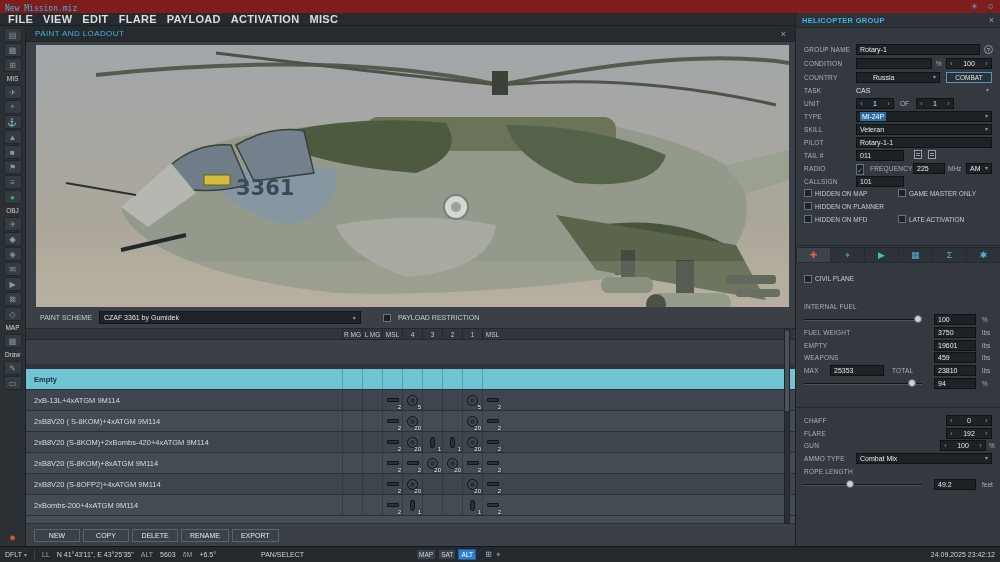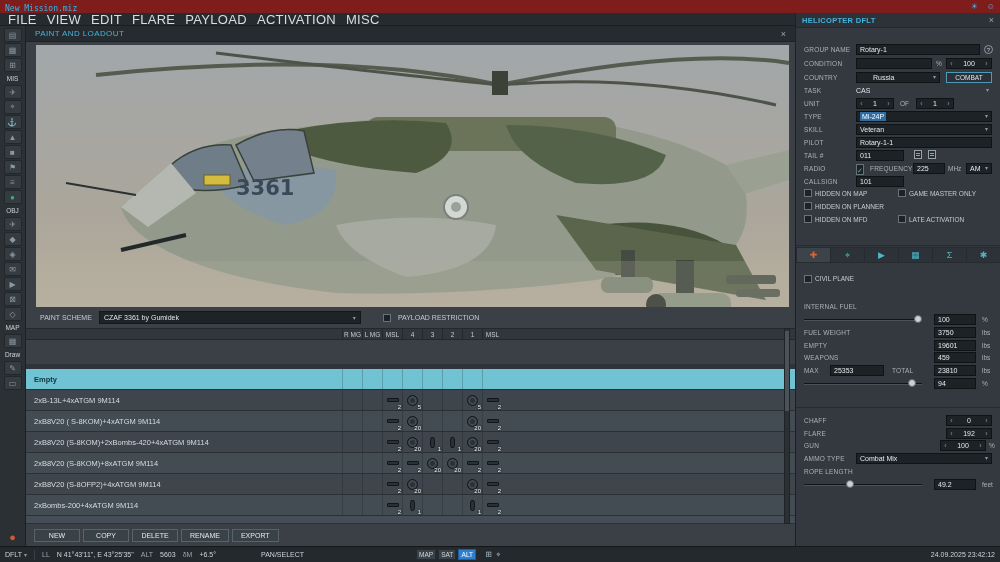--- a/index.html
+++ b/index.html
@@ -8,21 +8,21 @@
 .screen{position:relative;width:1000px;height:562px;background:#2e3338;color:#cfd6da;overflow:hidden}
 
 
 .titlebar{position:absolute;left:0;top:0;width:1000px;height:13px;background:#7f1d1d;display:flex;align-items:flex-end;padding:0 5px}
 .title{color:#38b6e4;font-family:"DejaVu Sans Mono",monospace;font-size:8px}
 .tb-icons{margin-left:auto;display:flex;gap:9px}
 .tb-ic{font-size:8px;color:#4db4d6;line-height:13px}
 
 
 .menubar{position:absolute;left:0;top:13px;width:1000px;height:13px;background:#262b2f;border-bottom:1px solid #1b1f22;display:flex;align-items:center;padding-left:3px}
-.menu-item{font-size:13px;font-weight:normal;color:#d8dde1;padding:0 5px;letter-spacing:.3px}
+.menu-item{font-size:11px;font-weight:bold;color:#d8dde1;padding:0 5px;letter-spacing:.3px}
 
 
 .sidebar{position:absolute;left:0;top:26px;width:26px;height:520px;background:#2b3034;border-right:1px solid #1d2125;display:flex;flex-direction:column;align-items:center;padding:2px 0;gap:1px}
 .sb-icon{width:18px;height:14px;display:flex;align-items:center;justify-content:center;font-size:8px;color:#8d979e;background:#343b41;border:1px solid #22272b;border-radius:2px;flex:0 0 auto}
 .sb-label{font-size:6.5px;color:#cdd4d9;margin:2px 0;flex:0 0 auto}
 .sb-push{margin-top:auto;background:none;border:none;font-size:11px}
 
 
 .main{position:absolute;left:26px;top:26px;width:769px;height:520px;background:#3a4046}
 .main-header{position:absolute;left:0;top:0;width:100%;height:16px;background:#262b30;display:flex;align-items:center;padding:0 9px;border-bottom:1px solid #1e2226}
@@ -426,21 +426,21 @@
         <div class="pbtn">NEW</div>
         <div class="pbtn">COPY</div>
         <div class="pbtn">DELETE</div>
         <div class="pbtn">RENAME</div>
         <div class="pbtn">EXPORT</div>
       </div>
   </div>
 
   <div class="rpanel">
     <div class="rp-header">
-      <span class="rp-title">HELICOPTER DFLT</span>
+      <span class="rp-title">HELICOPTER GROUP</span>
       <span class="close-x">×</span>
     </div>
 
     <div class="frow" style="top:30px">
       <span class="flabel" style="left:8px">GROUP NAME</span>
       <span class="finput" style="left:60px;width:124px">Rotary-1</span>
       <span class="help-circle" style="left:188px">?</span>
     </div>
 
     <div class="frow" style="top:44px">

